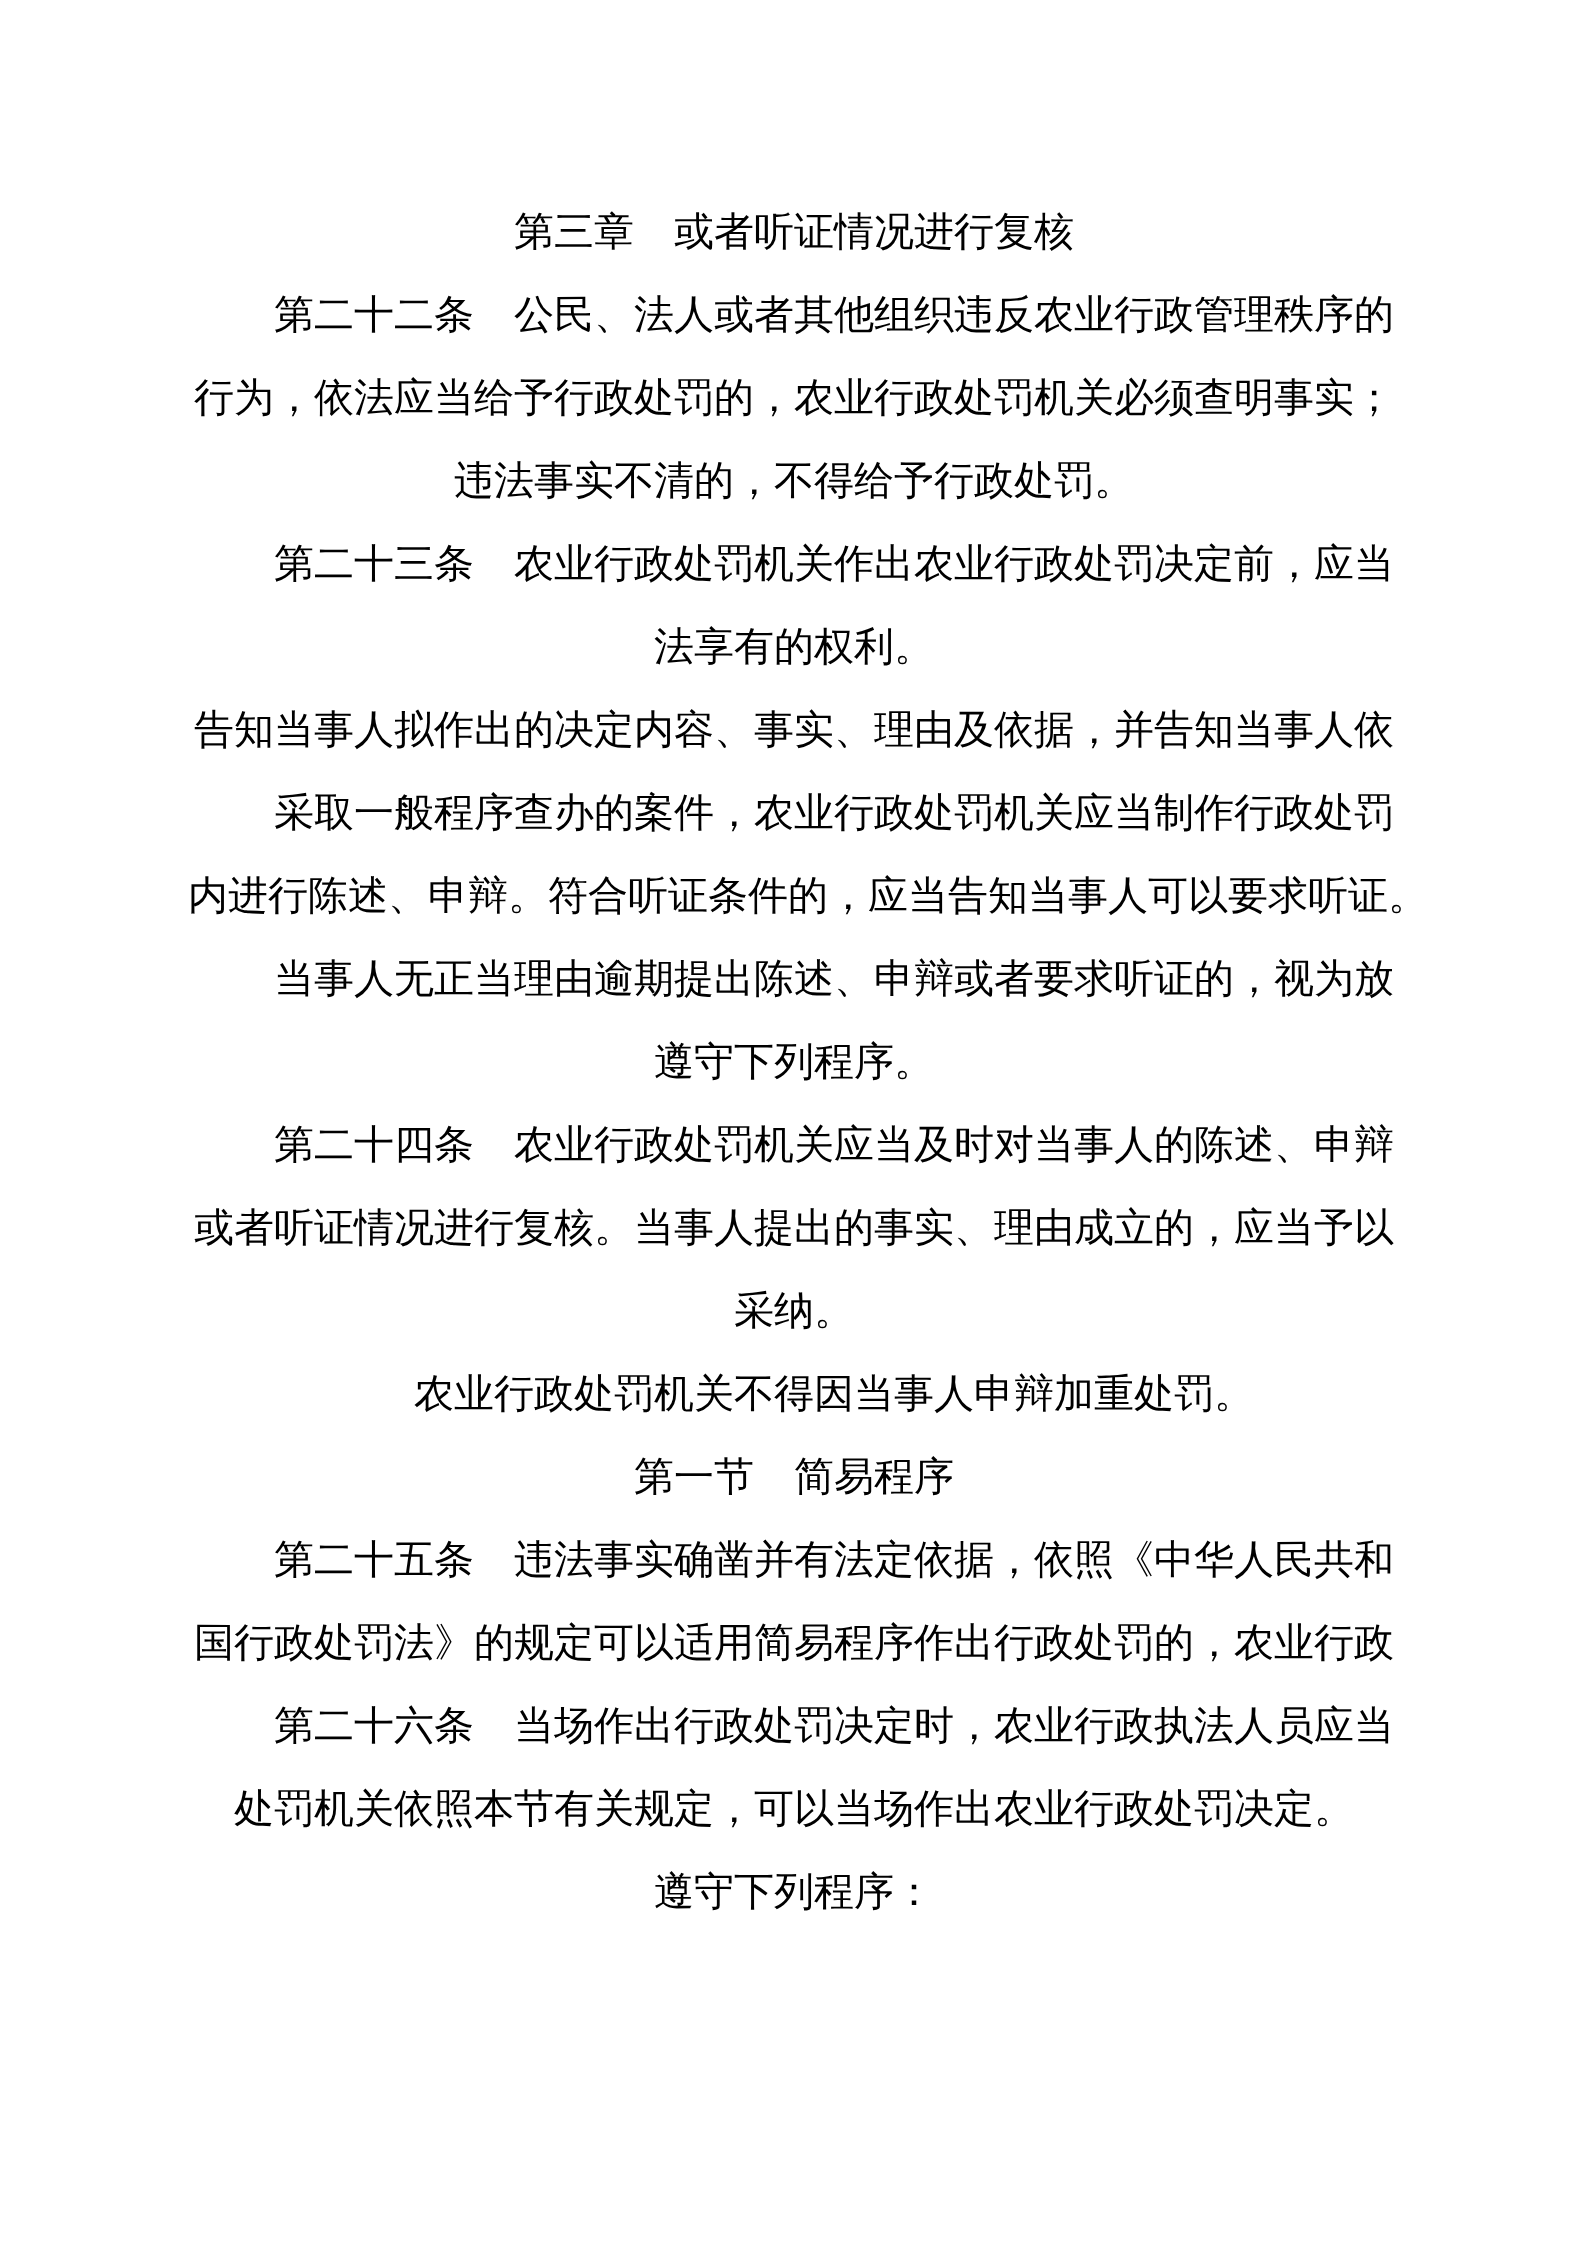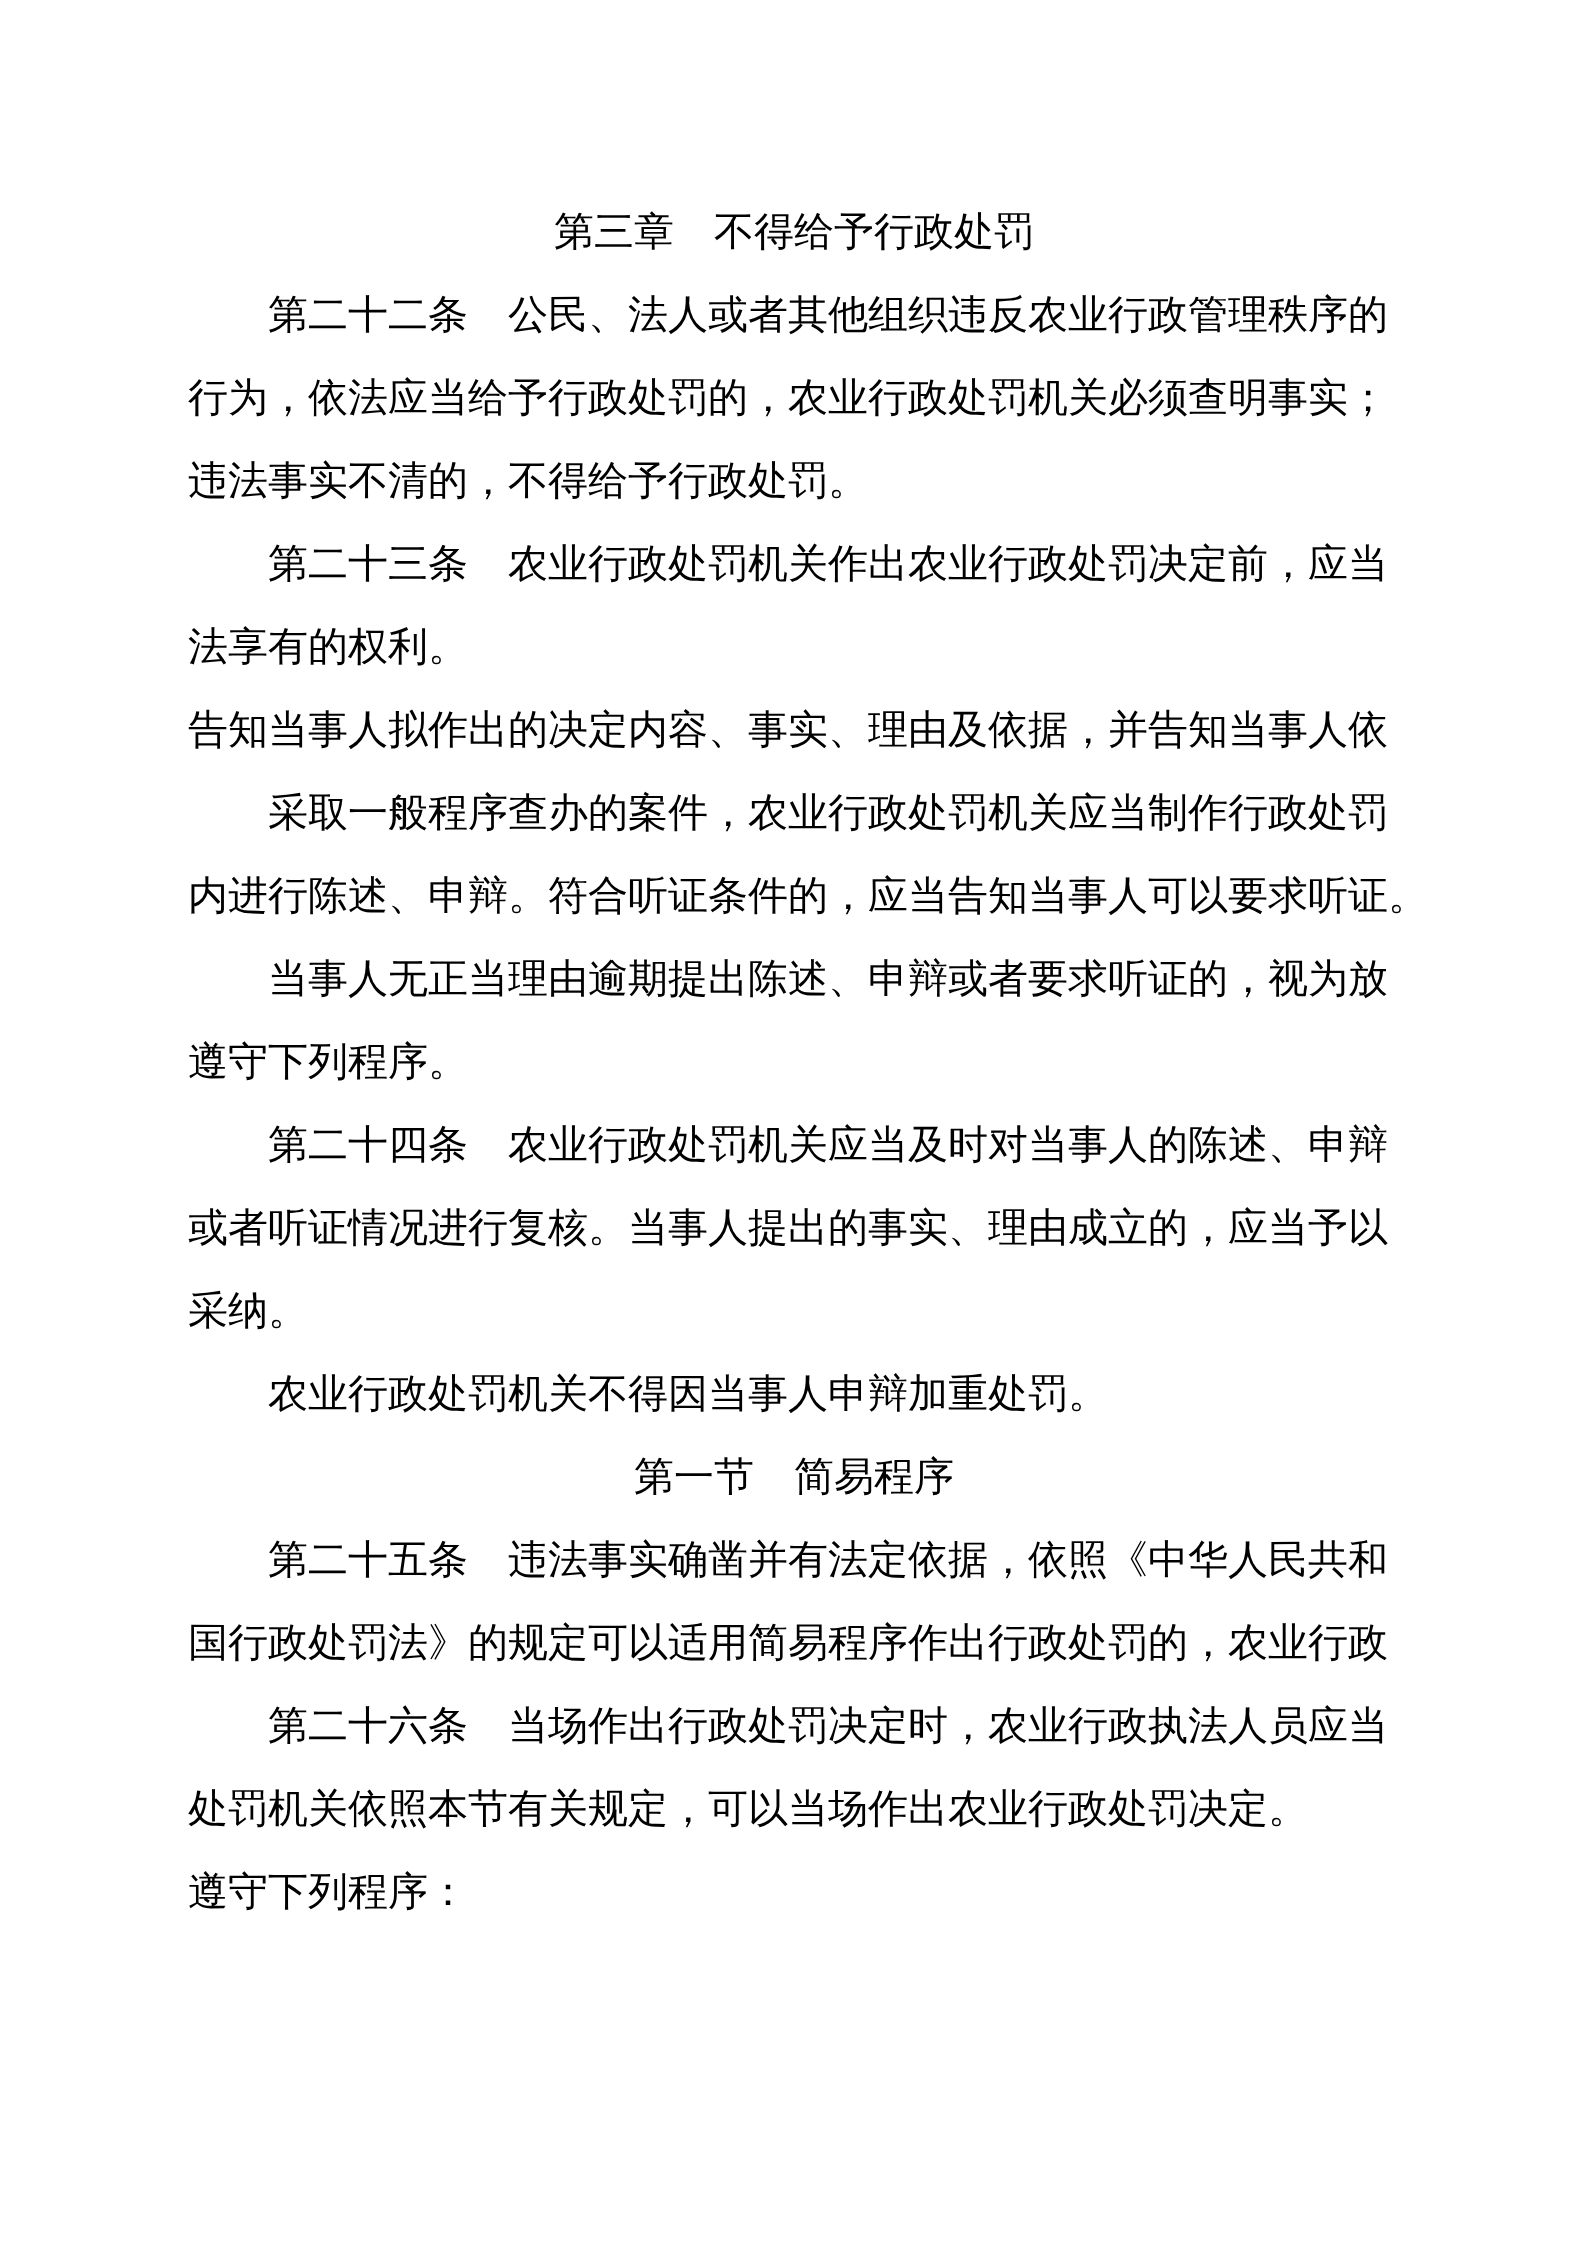--- a/index.html
+++ b/index.html
@@ -20,37 +20,37 @@
     overflow: hidden;
   }
   .doc-body {
     width: 1212px;
   }
   .line {
     height: 83px;
     line-height: 83px;
     font-size: 40px;
     white-space: nowrap;
-    text-align: left;
+    text-align: center;
     font-weight: 400;
   }
   .line.indent {
     text-indent: 80px;
   }
   .line.center {
     text-align: center;
     text-indent: 0;
   }
 </style>
 </head>
 <body>
 
 <div class="page">
   <div class="doc-body">
-    <div class="line center">第三章　不得给予行政处罚</div>
+    <div class="line center">第三章　或者听证情况进行复核</div>
     <div class="line indent">第二十二条　公民、法人或者其他组织违反农业行政管理秩序的</div>
     <div class="line">行为，依法应当给予行政处罚的，农业行政处罚机关必须查明事实；</div>
     <div class="line">违法事实不清的，不得给予行政处罚。</div>
     <div class="line indent">第二十三条　农业行政处罚机关作出农业行政处罚决定前，应当</div>
     <div class="line">法享有的权利。</div>
     <div class="line">告知当事人拟作出的决定内容、事实、理由及依据，并告知当事人依</div>
     <div class="line indent">采取一般程序查办的案件，农业行政处罚机关应当制作行政处罚</div>
     <div class="line">内进行陈述、申辩。符合听证条件的，应当告知当事人可以要求听证。</div>
     <div class="line indent">当事人无正当理由逾期提出陈述、申辩或者要求听证的，视为放</div>
     <div class="line">遵守下列程序。</div>

